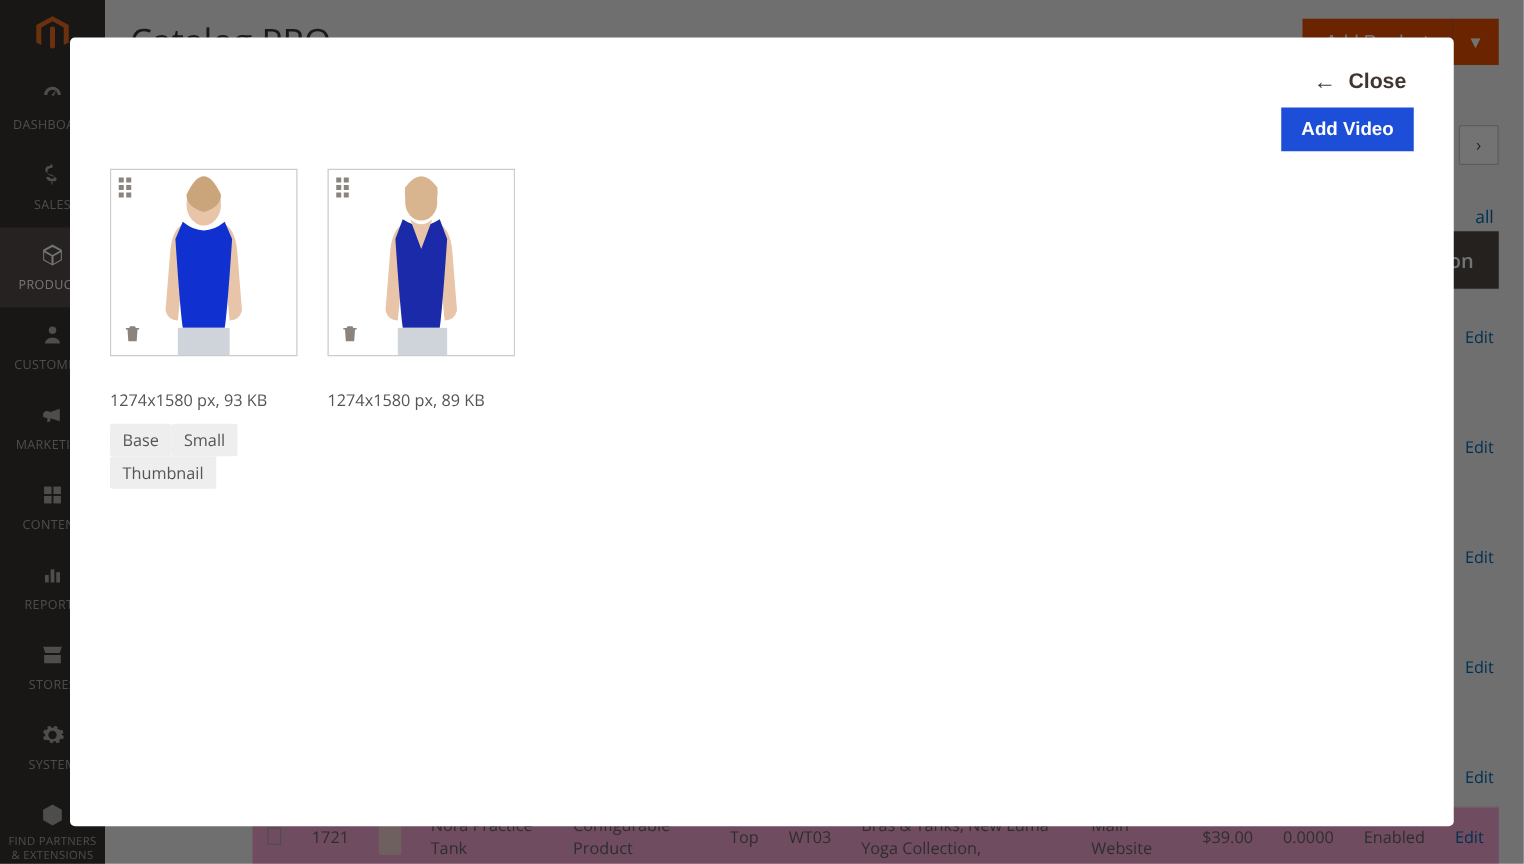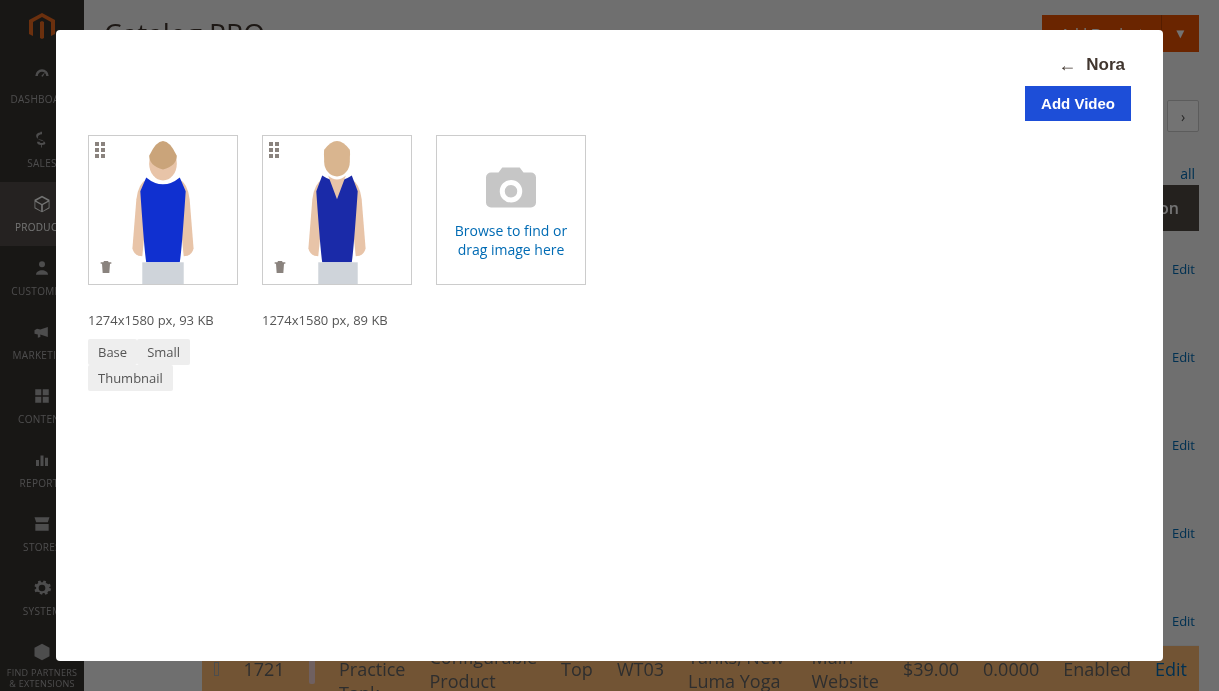--- a/index.html
+++ b/index.html
@@ -41,21 +41,21 @@
   .trash svg{fill:#8a837e;}
   .meta{font-size:13px;color:#555;margin-top:26px;}
   .tags{display:flex;flex-wrap:wrap;gap:0;margin-top:10px;}
   .tag{background:#eee;color:#555;font-size:13px;padding:4px 10px;border-radius:2px;}
   .upload-box{width:150px;height:150px;border:1px solid #ccc;display:flex;flex-direction:column;align-items:center;justify-content:center;gap:12px;padding:10px;text-align:center;cursor:pointer;}
   .upload-box svg{fill:#c6c6c6;}
   .upload-box .txt{color:#006bb4;font-size:14px;line-height:1.35;}
   
   .prod-svg{width:100%;height:100%;}
   
-  .grid-row{position:absolute;left:118px;right:20px;bottom:0;height:46px;background:#fdba74;border-top:1px solid #eee;display:flex;align-items:center;font-size:18px;color:#666;gap:24px;padding:0 12px;}
+  .grid-row{position:absolute;left:118px;right:20px;bottom:0;height:46px;background:#f9a8d4;border-top:1px solid #eee;display:flex;align-items:center;font-size:13px;color:#666;gap:24px;padding:0 12px;}
   .grid-row .chk{width:14px;height:14px;border:1px solid #aaa;}
   .thsm{width:22px;height:30px;background:#f5d5d5;border-radius:2px;}
   .linkc{color:#006bb4;}
 </style>
 </head>
 <body>
 
 <div class="sidebar">
   <div class="sb-logo">
     <svg viewBox="0 0 32 32">
@@ -186,21 +186,21 @@
     <span>Enabled</span>
     <span class="linkc">Edit</span>
   </div>
 </div>
 
 <div class="overlay"></div>
 <div class="modal">
   <div class="modal-top">
     <button class="close-btn">
       <span class="arr">←</span>
-      <span>Nora</span>
+      <span>Close</span>
     </button>
   </div>
   <div class="modal-sub">
     <button class="btn-addvideo">Add Video</button>
   </div>
 
   <div class="gallery">
 
     <div class="img-card">
       <div class="img-box">
@@ -257,21 +257,15 @@
         </svg>
         <div class="trash">
           <svg width="16" height="16" viewBox="0 0 24 24">
               <path d="M6 7h12l-1 14H7zm3-4h6l1 2H8zM4 5h16v2H4z"></path>
             </svg>
         </div>
       </div>
       <div class="meta">1274x1580 px, 89 KB</div>
     </div>
 
-    <div class="upload-box">
-      <svg width="62" height="50" viewBox="0 0 24 20">
-        <path d="M4 5h3l1.5-2h7L17 5h3a2 2 0 012 2v10a2 2 0 01-2 2H4a2 2 0 01-2-2V7a2 2 0 012-2zm8 3a4.5 4.5 0 100 9 4.5 4.5 0 000-9zm0 2a2.5 2.5 0 110 5 2.5 2.5 0 010-5z"></path>
-      </svg>
-      <div class="txt">Browse to find or drag image here</div>
-    </div>
 
   </div>
 </div>
 
 </body></html>

